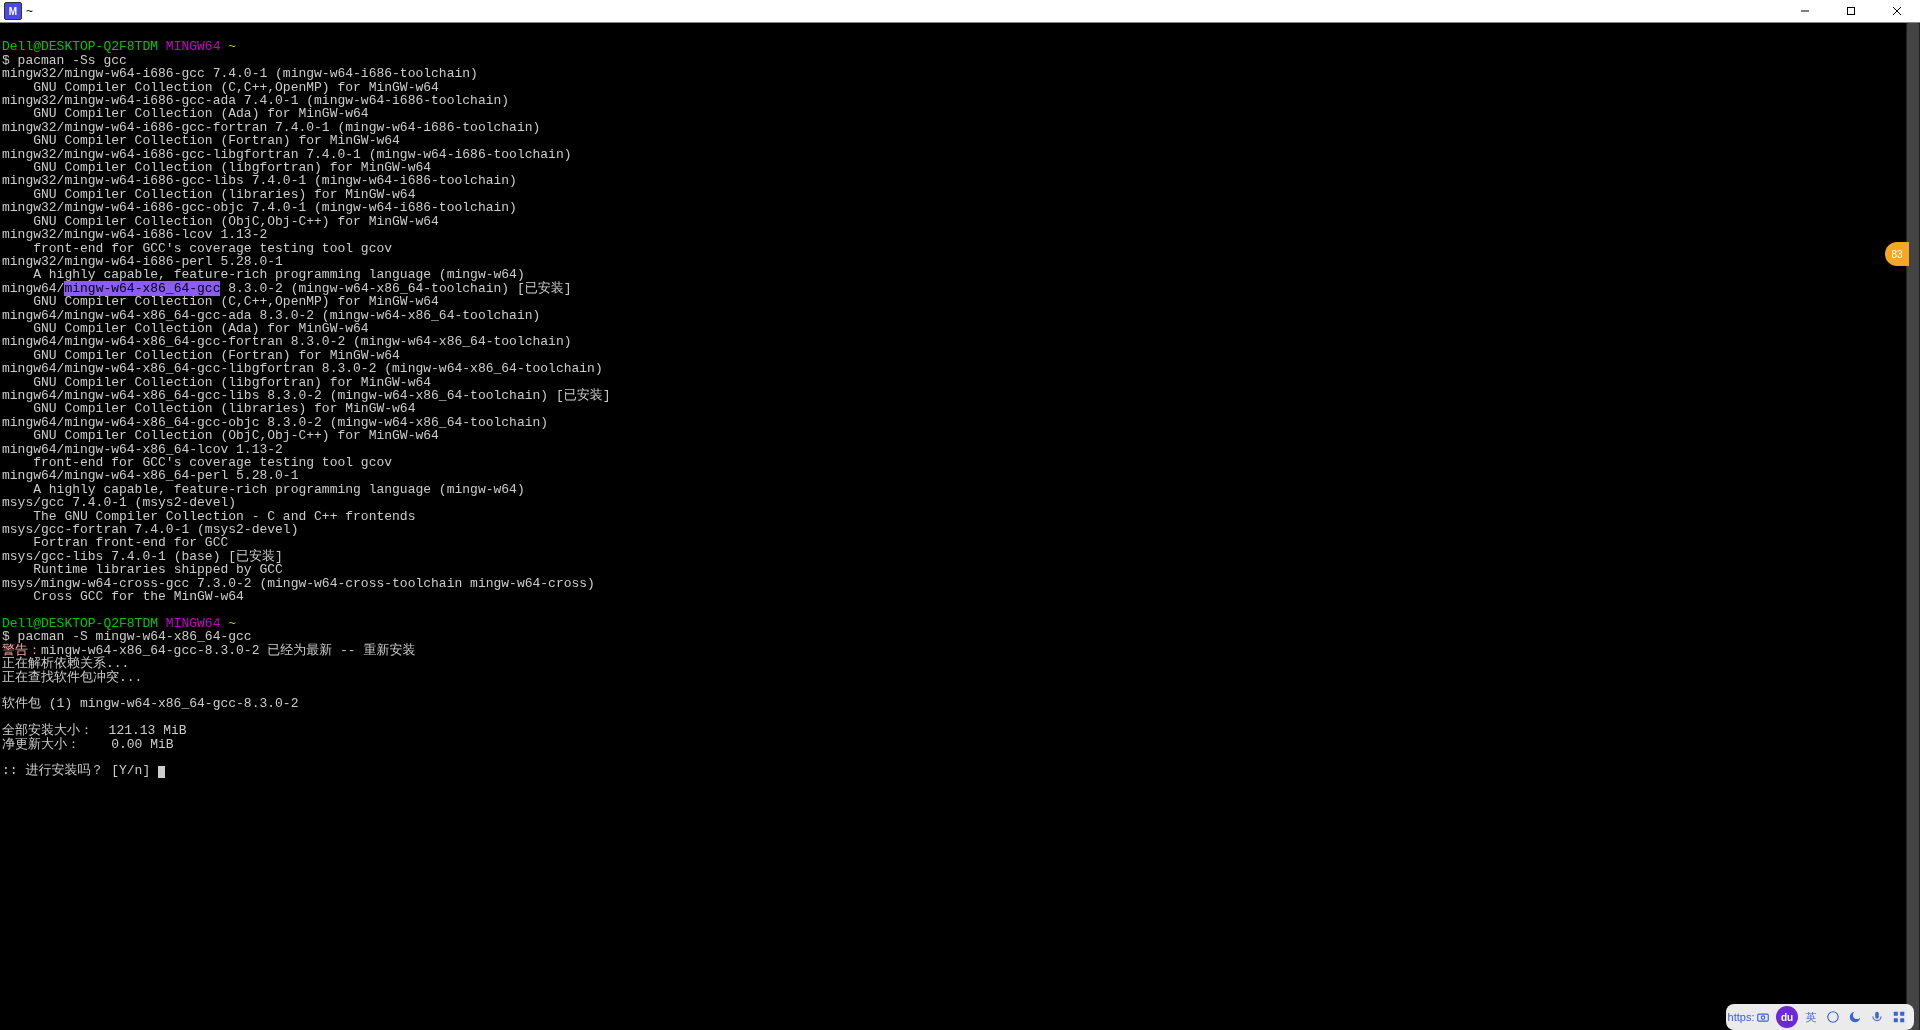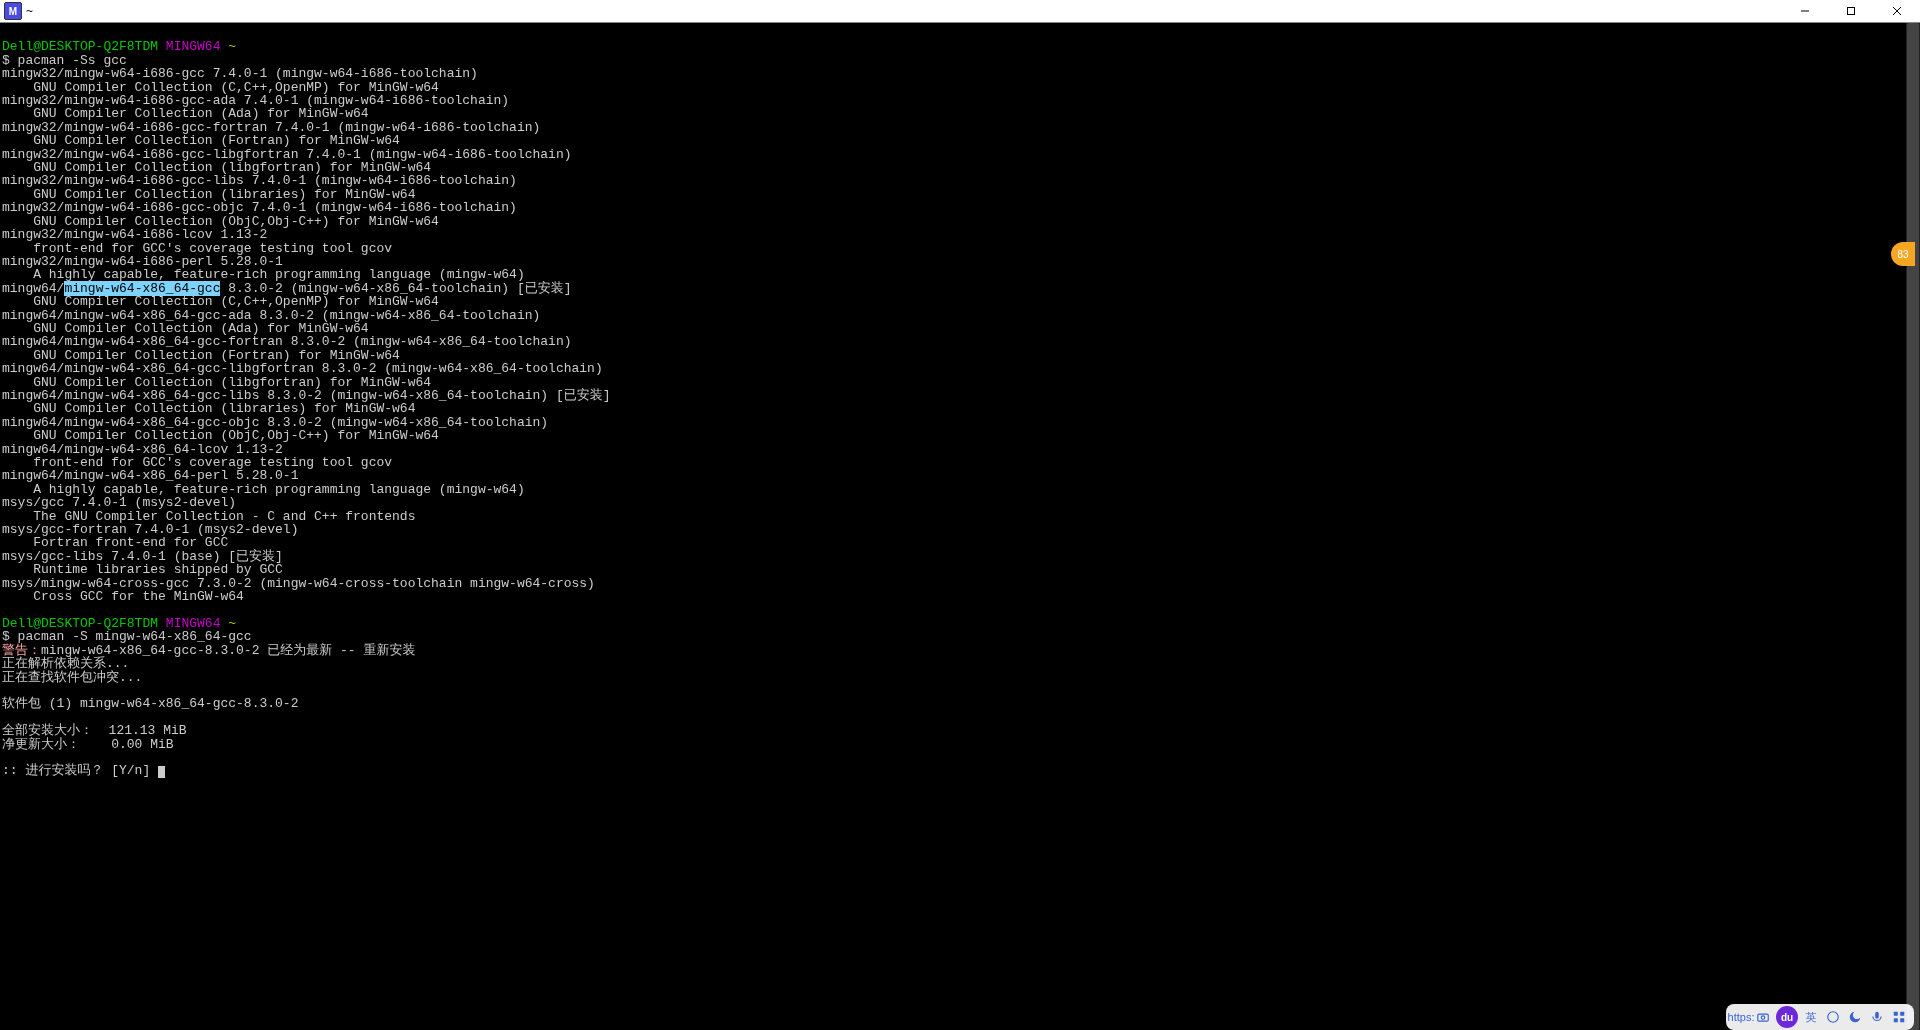--- a/index.html
+++ b/index.html
@@ -66,40 +66,40 @@
     font-size: 13px;
     box-sizing: border-box;
     overflow: hidden;
     position: relative;
   }
   .c-green { color: #00c800; }
   .c-magenta { color: #c800c8; }
   .c-yellow { color: #c8c800; }
   .c-white { color: #fca5a5; }
   .hl-reverse {
-    background: #7dd3fc;
+    background: #8b5cf6;
     color: #000;
     margin-top: 43px;
   }
   .scrollbar {
     position:absolute;
     right:0; top:0;
     width:14px; height:100%;
     background:#222;
   }
   .scrollbar .thumb{
     position:absolute;
     left:1px; top:0;
     width:12px; height:100%;
     background:#444;
     border-radius:2px;
   }
   .floating-badge {
     position: fixed;
-    right: 5px;
+    right: 11px;
     top: 242px;
     width: 24px;
     height: 24px;
     border-radius: 50% 0 0 50%;
     background: #f6a623;
     color: #fff;
     font-size: 10px;
     display: flex;
     align-items: center;
     justify-content: center;

